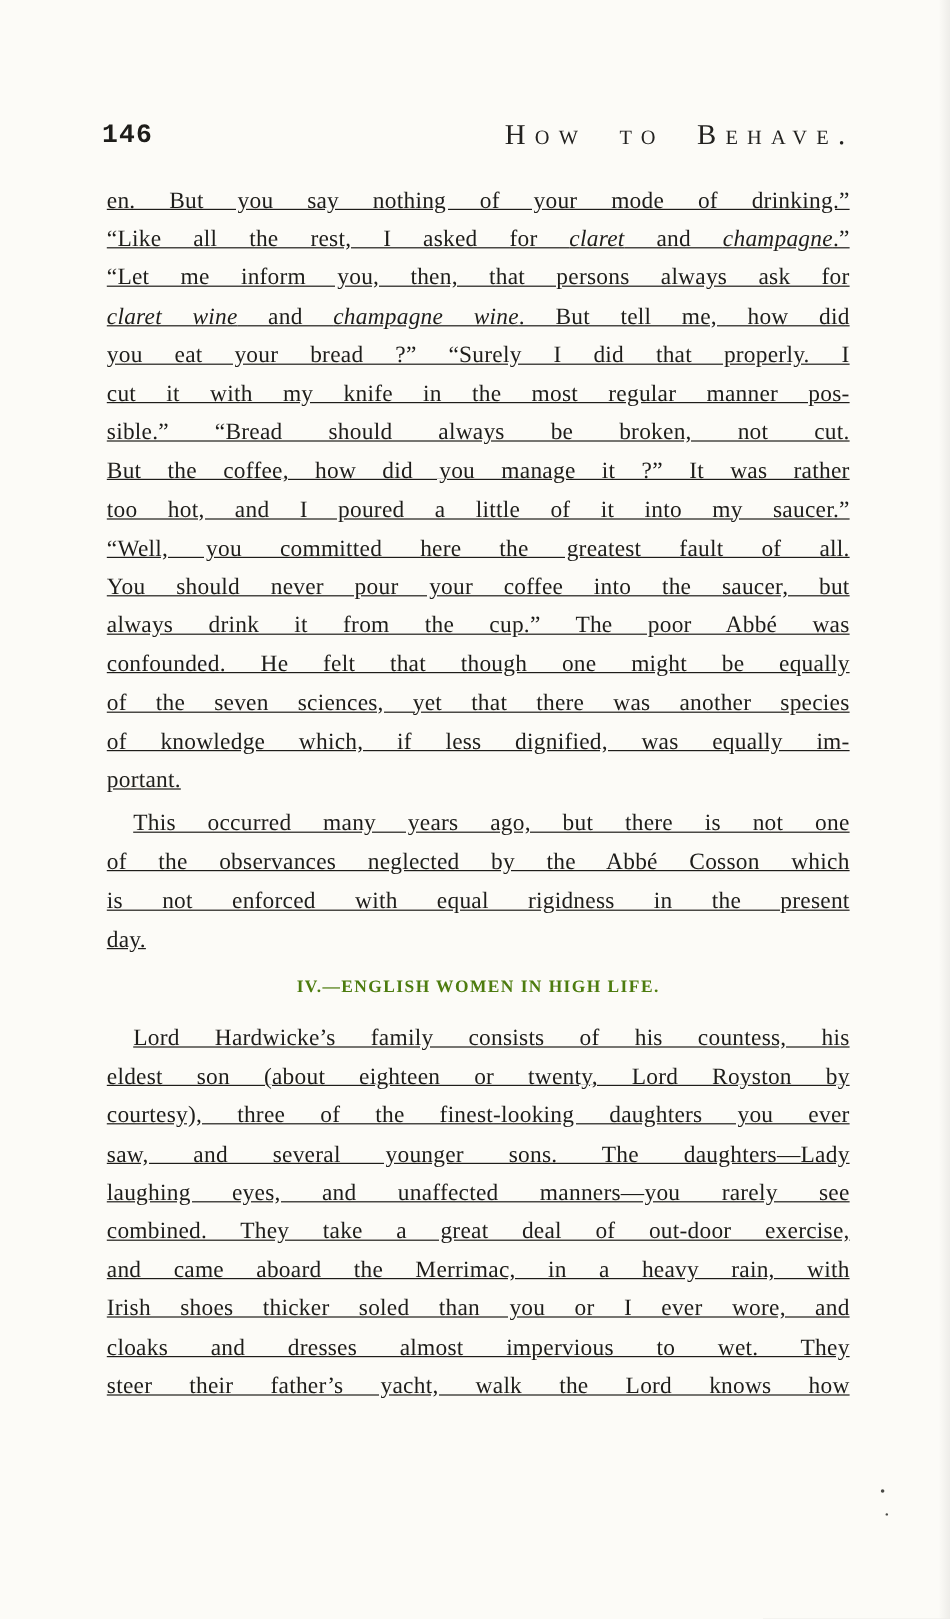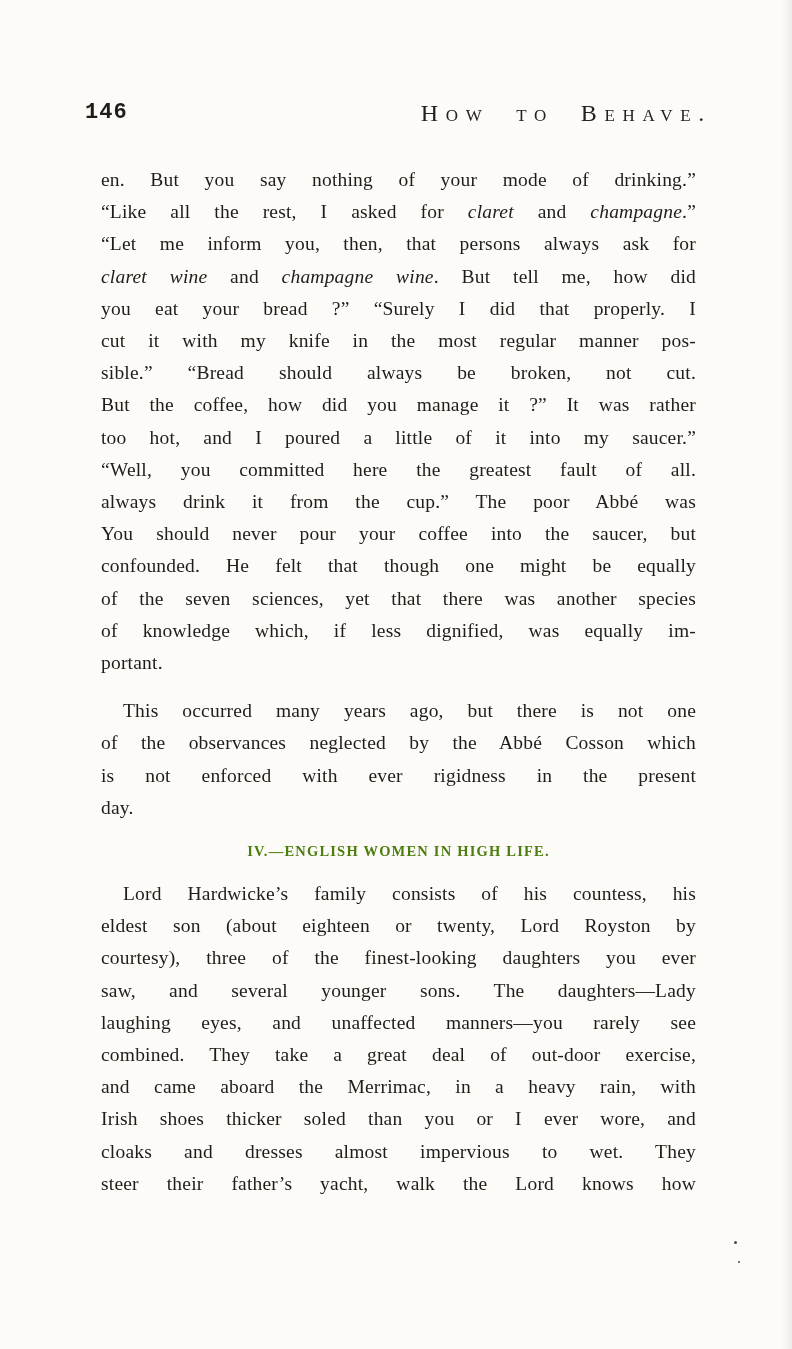--- a/index.html
+++ b/index.html
@@ -58,21 +58,21 @@
 
   .body-text {
     position: absolute;
     top: 148px;
     left: 85px;
     width: 627px;
     font-size: 19.5px;
     line-height: 32.2px;
     letter-spacing: 0.2px;
   }
-  .paragraph { margin: 16px; }
+  .paragraph { margin: 4px; text-decoration: underline; }
   .line {
     text-align: justify;
     text-align-last: justify;
     white-space: normal;
   }
   .line.last-line {
     text-align-last: left;
   }
   .line.first-indent {
     text-indent: 22px;
@@ -112,31 +112,31 @@
         <div class="line"><span>en.  But you say nothing of your mode of drinking.”</span></div>
         <div class="line"><span>“Like all the rest, I asked for </span><span class="italic">claret</span><span> and </span><span class="italic">champagne</span><span>.”</span></div>
         <div class="line"><span>“Let me inform you, then, that persons always ask for</span></div>
         <div class="line"><span class="italic">claret wine</span><span> and </span><span class="italic">champagne wine</span><span>.  But tell me, how did</span></div>
         <div class="line"><span>you eat your bread ?”  “Surely I did that properly.  I</span></div>
         <div class="line"><span>cut it with my knife in the most regular manner pos-</span></div>
         <div class="line"><span>sible.”  “Bread should always be broken, not cut.</span></div>
         <div class="line"><span>But the coffee, how did you manage it ?”  It was rather</span></div>
         <div class="line"><span>too hot, and I poured a little of it into my saucer.”</span></div>
         <div class="line"><span>“Well, you committed here the greatest fault of all.</span></div>
+        <div class="line"><span>You should never pour your coffee into the saucer, but</span></div>
         <div class="line"><span>always drink it from the cup.”  The poor Abbé was</span></div>
-        <div class="line"><span>You should never pour your coffee into the saucer, but</span></div>
         <div class="line"><span>confounded.  He felt that though one might be equally</span></div>
         <div class="line"><span>of the seven sciences, yet that there was another species</span></div>
         <div class="line"><span>of knowledge which, if less dignified, was equally im-</span></div>
         <div class="line last-line"><span>portant.</span></div>
       </div>
       <div class="paragraph">
         <div class="line first-indent"><span>This occurred many years ago, but there is not one</span></div>
         <div class="line"><span>of the observances neglected by the Abbé Cosson which</span></div>
-        <div class="line"><span>is not enforced with ever rigidness in the present</span></div>
+        <div class="line"><span>is not enforced with equal rigidness in the present</span></div>
         <div class="line last-line"><span>day.</span></div>
       </div>
       <div class="section-heading">IV.—ENGLISH WOMEN IN HIGH LIFE.</div>
       <div class="paragraph">
         <div class="line first-indent"><span>Lord Hardwicke’s family consists of his countess, his</span></div>
         <div class="line"><span>eldest son (about eighteen or twenty, Lord Royston by</span></div>
         <div class="line"><span>courtesy), three of the finest-looking daughters you ever</span></div>
         <div class="line"><span>saw, and several younger sons.  The daughters—Lady</span></div>
         <div class="line"><span>laughing eyes, and unaffected manners—you rarely see</span></div>
         <div class="line"><span>combined.  They take a great deal of out-door exercise,</span></div>

